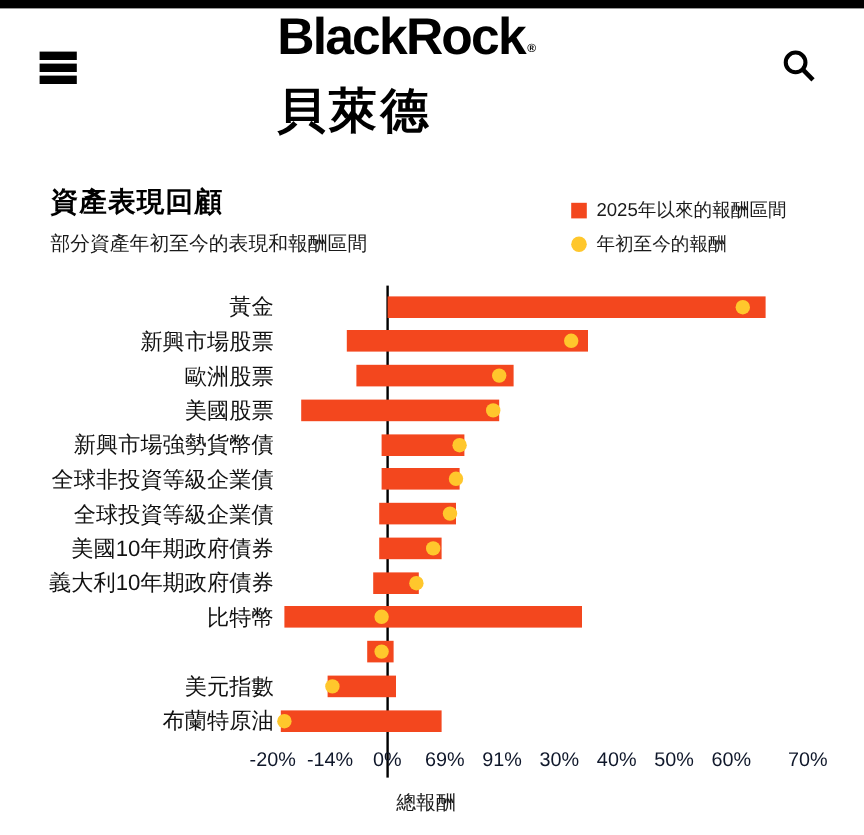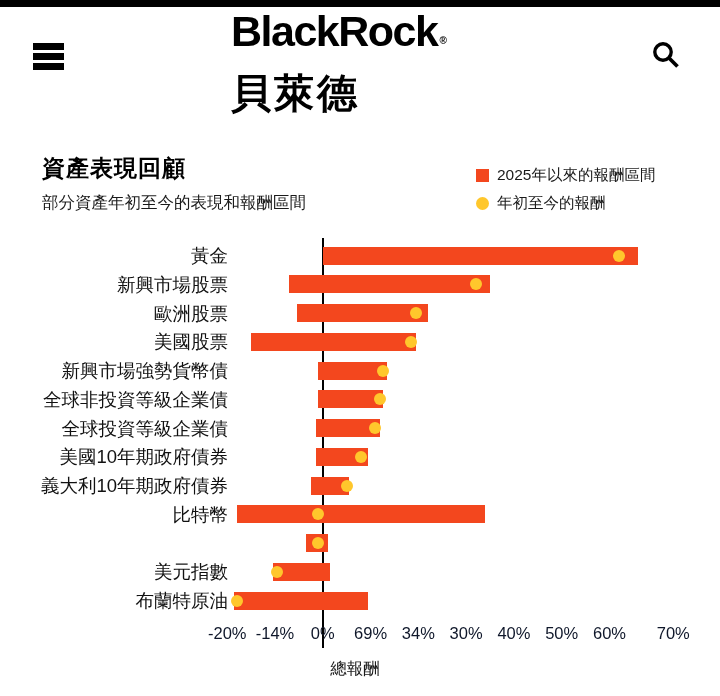--- a/index.html
+++ b/index.html
@@ -137,21 +137,21 @@
           <div class="cat">布蘭特原油</div>
           <div class="bar" style="left: 234.407px; width: 133.784px; background: rgb(243, 71, 30);"></div>
           <div class="dot" style="left: 230.796px; background: rgb(255, 199, 44);"></div>
         </div>
       </div>
     <div id="ticks">
         <span class="tick" style="left: 227.24px;">-20%</span>
         <span class="tick" style="left: 275.02px;">-14%</span>
         <span class="tick" style="left: 322.8px;">0%</span>
         <span class="tick" style="left: 370.58px;">69%</span>
-        <span class="tick" style="left: 418.36px;">34%</span>
+        <span class="tick" style="left: 418.36px;">91%</span>
         <span class="tick" style="left: 466.14px;">30%</span>
         <span class="tick" style="left: 513.92px;">40%</span>
         <span class="tick" style="left: 561.7px;">50%</span>
         <span class="tick" style="left: 609.48px;">60%</span>
         <span class="tick" style="left: 657.26px; margin-left: 16px;">70%</span>
       </div>
     <div class="xlabel">總報酬</div>
   </div>
 </section>
 

